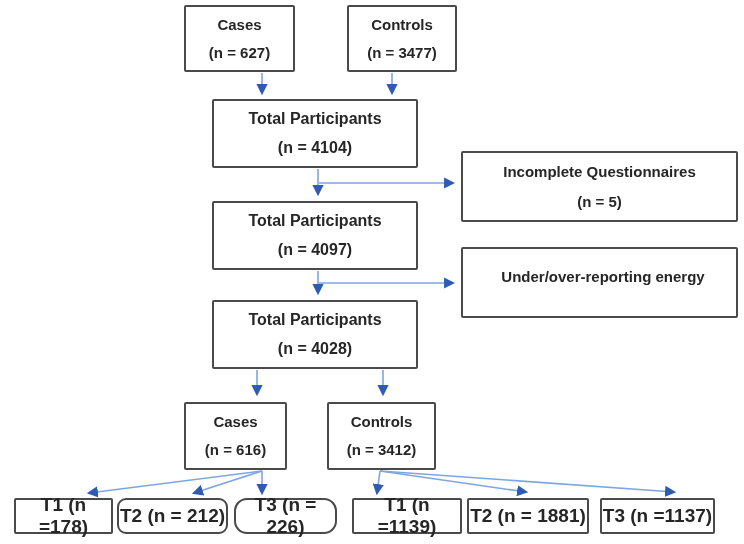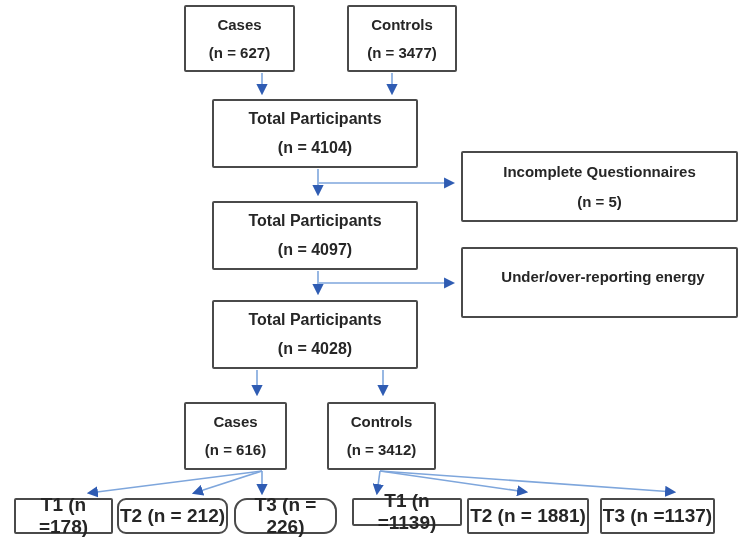--- a/index.html
+++ b/index.html
@@ -115,21 +115,21 @@
   </div>
 
   <div class="box single" style="left:117px;top:498px;width:111px;height:36px;border-radius:9px;">
     <span>T2 (n = 212)</span>
   </div>
 
   <div class="box single" style="left:234px;top:498px;width:103px;height:36px;border-radius:13px;">
     <span>T3 (n = 226)</span>
   </div>
 
-  <div class="box single" style="left:352px;top:498px;width:110px;height:28px;">
+  <div class="box single" style="left:352px;top:498px;width:110px;height:36px;">
     <span>T1 (n =1139)</span>
   </div>
 
   <div class="box single" style="left:467px;top:498px;width:122px;height:36px;">
     <span>T2 (n = 1881)</span>
   </div>
 
   <div class="box single" style="left:600px;top:498px;width:115px;height:36px;">
     <span>T3 (n =1137)</span>
   </div>

